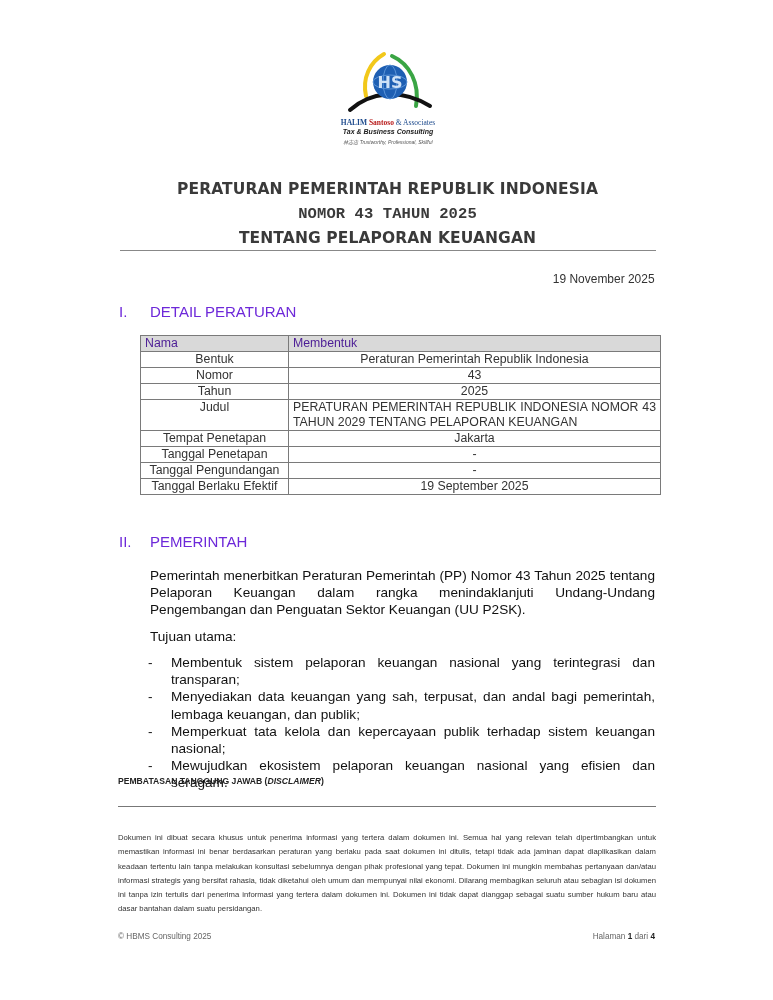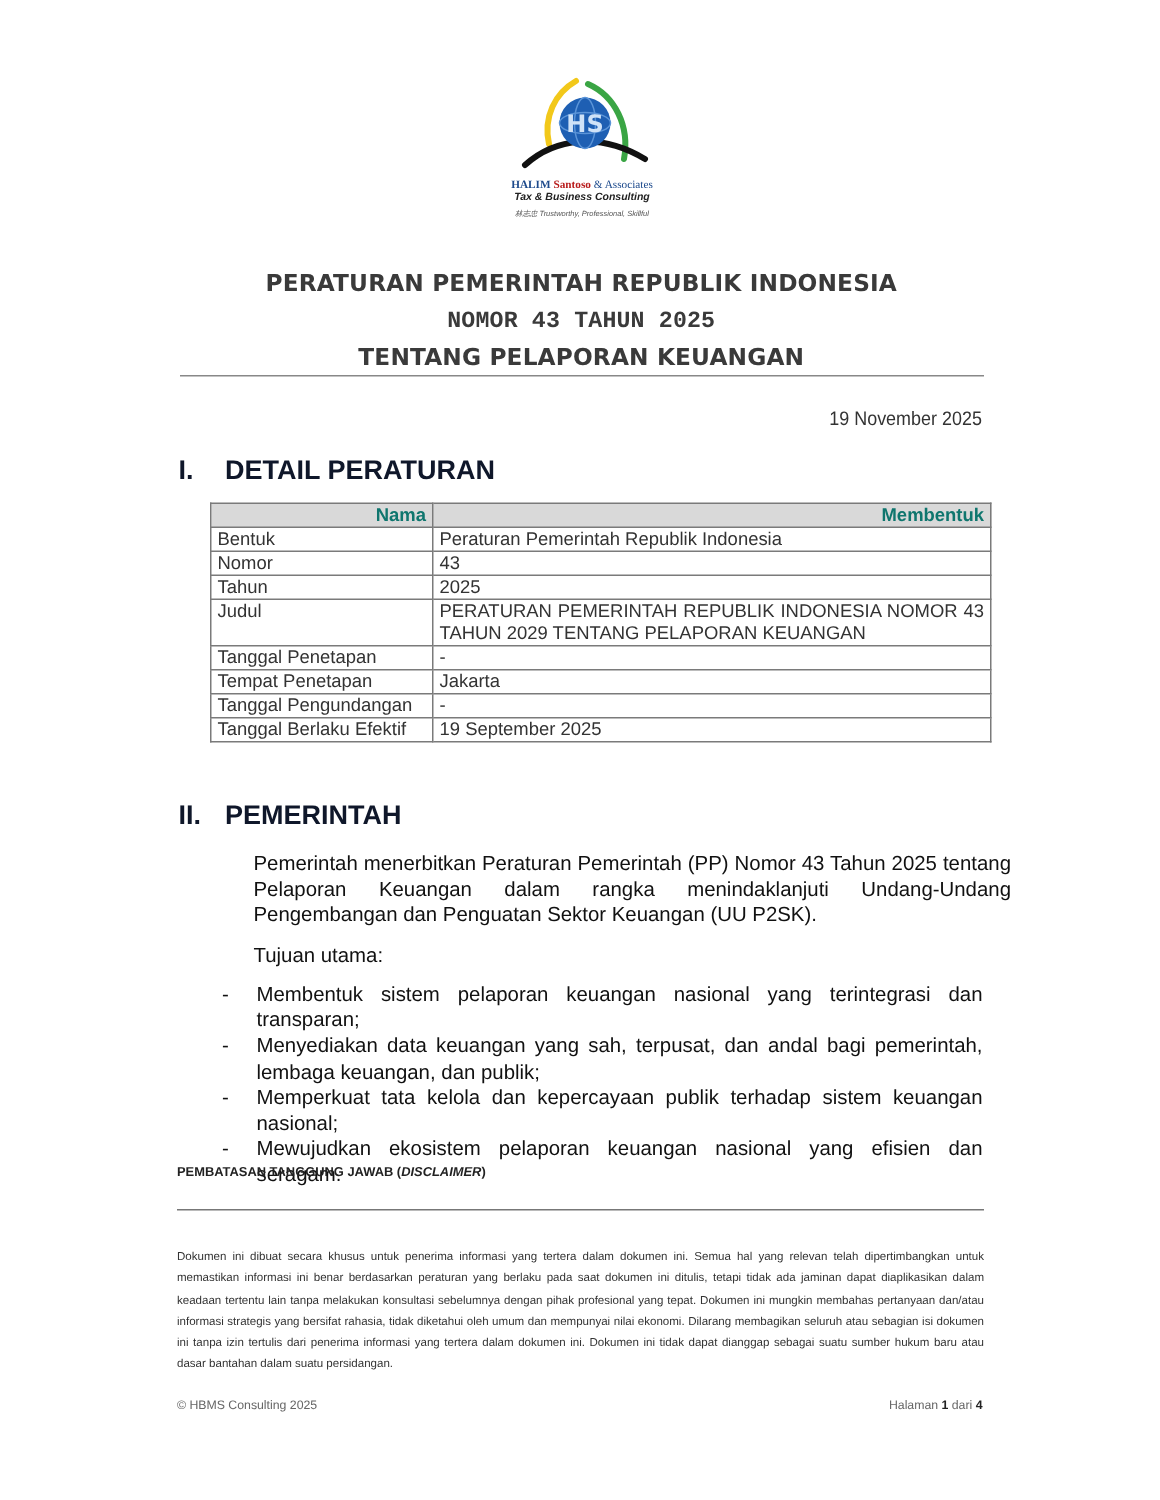--- a/index.html
+++ b/index.html
@@ -11,32 +11,32 @@
     .logo-line1 .a { font-weight: normal; color: #1d4a8c; }
     .logo-line2 { position: absolute; top: 80px; left: 0; width: 140px; text-align: center; font-size: 7px; font-style: italic; font-weight: bold; color: #222; white-space: nowrap; }
     .logo-line3 { position: absolute; top: 91px; left: 0; width: 140px; text-align: center; font-size: 5px; font-style: italic; color: #555; white-space: nowrap; }
 
     .title { position: absolute; left: 120px; width: 535px; text-align: center; font-family: "DejaVu Sans", sans-serif; font-weight: bold; font-size: 15.5px; color: #3a3a3a; letter-spacing: 0.1px; }
     .t1 { top: 180px; } .t2 { top: 205px; font-family: Liberation Mono, monospace; } .t3 { top: 229px; }
     .title-rule { position: absolute; left: 120px; top: 250px; width: 536px; border-top: 1px solid #888; }
 
     .date { position: absolute; right: 118px; top: 271px; font-family: "Liberation Sans", sans-serif; font-size: 13px; color: #333; transform: scaleX(0.92); transform-origin: right; }
 
-    .section-h { position: absolute; left: 119px; font-size: 18px; font-weight: bold; color: #0f172a; }
+    .section-h { position: absolute; left: 119px; font-size: 15px; font-weight: normal; color: #6d28d9; }
     .section-h .num { display: inline-block; width: 31px; }
     .s1 { top: 303px; } .s2 { top: 533px; }
 
     table.detail { position: absolute; left: 140px; top: 335px; width: 521px; border-collapse: collapse; font-size: 12.3px; color: #333; }
-    table.detail th, table.detail td { border: 1px solid #7a7a7a; padding: 0 4px; height: 15px; line-height: 15px; vertical-align: top; }
-    table.detail th { background: #d9d9d9; font-weight: bold; color: #0f766e; text-align: right; }
+    table.detail th, table.detail td { border: 1px solid #7a7a7a; padding: 0 4px; height: 15px; line-height: 15px; vertical-align: top; text-align: center; }
+    table.detail th { background: #d9d9d9; font-weight: normal; color: #4c1d95; text-align: left; }
     table.detail td.c1 { width: 139px; white-space: nowrap; }
     table.detail td.just { text-align: justify; text-align-last: left; }
     table.detail td.just .l1 { display: block; text-align: justify; text-align-last: justify; }
 
-    .para { position: absolute; left: 150px; width: 505px; font-size: 13.6px; line-height: 17px; color: #111; margin-left: 19px; }
+    .para { position: absolute; left: 150px; width: 505px; font-size: 13.6px; line-height: 17px; color: #111; }
     .p1 { top: 567px; }
     .p1 .j { display: block; text-align: justify; text-align-last: justify; }
     .p2 { top: 628px; }
 
     ul.goals { position: absolute; left: 148px; top: 654px; width: 507px; margin: 0; padding: 0; list-style: none; font-size: 13.6px; line-height: 17.2px; color: #111; }
     ul.goals li { position: relative; padding-left: 23px; }
     ul.goals li .dash { position: absolute; left: 0; top: 0; }
     ul.goals li .txt { display: block; }
     ul.goals li .j1 { display: block; text-align: justify; text-align-last: justify; }
 
@@ -93,26 +93,26 @@
     </tr>
     <tr>
       <td class="c1">Tahun</td>
       <td>2025</td>
     </tr>
     <tr>
       <td class="c1">Judul</td>
       <td class="just"><span class="l1">PERATURAN PEMERINTAH REPUBLIK INDONESIA NOMOR 43</span><span>TAHUN 2029 TENTANG PELAPORAN KEUANGAN</span></td>
     </tr>
     <tr>
+      <td class="c1">Tempat Penetapan</td>
+      <td>Jakarta</td>
+    </tr>
+    <tr>
       <td class="c1">Tanggal Penetapan</td>
       <td>-</td>
-    </tr>
-    <tr>
-      <td class="c1">Tempat Penetapan</td>
-      <td>Jakarta</td>
     </tr>
     <tr>
       <td class="c1">Tanggal Pengundangan</td>
       <td>-</td>
     </tr>
     <tr>
       <td class="c1">Tanggal Berlaku Efektif</td>
       <td>19 September 2025</td>
     </tr>
   </tbody>

